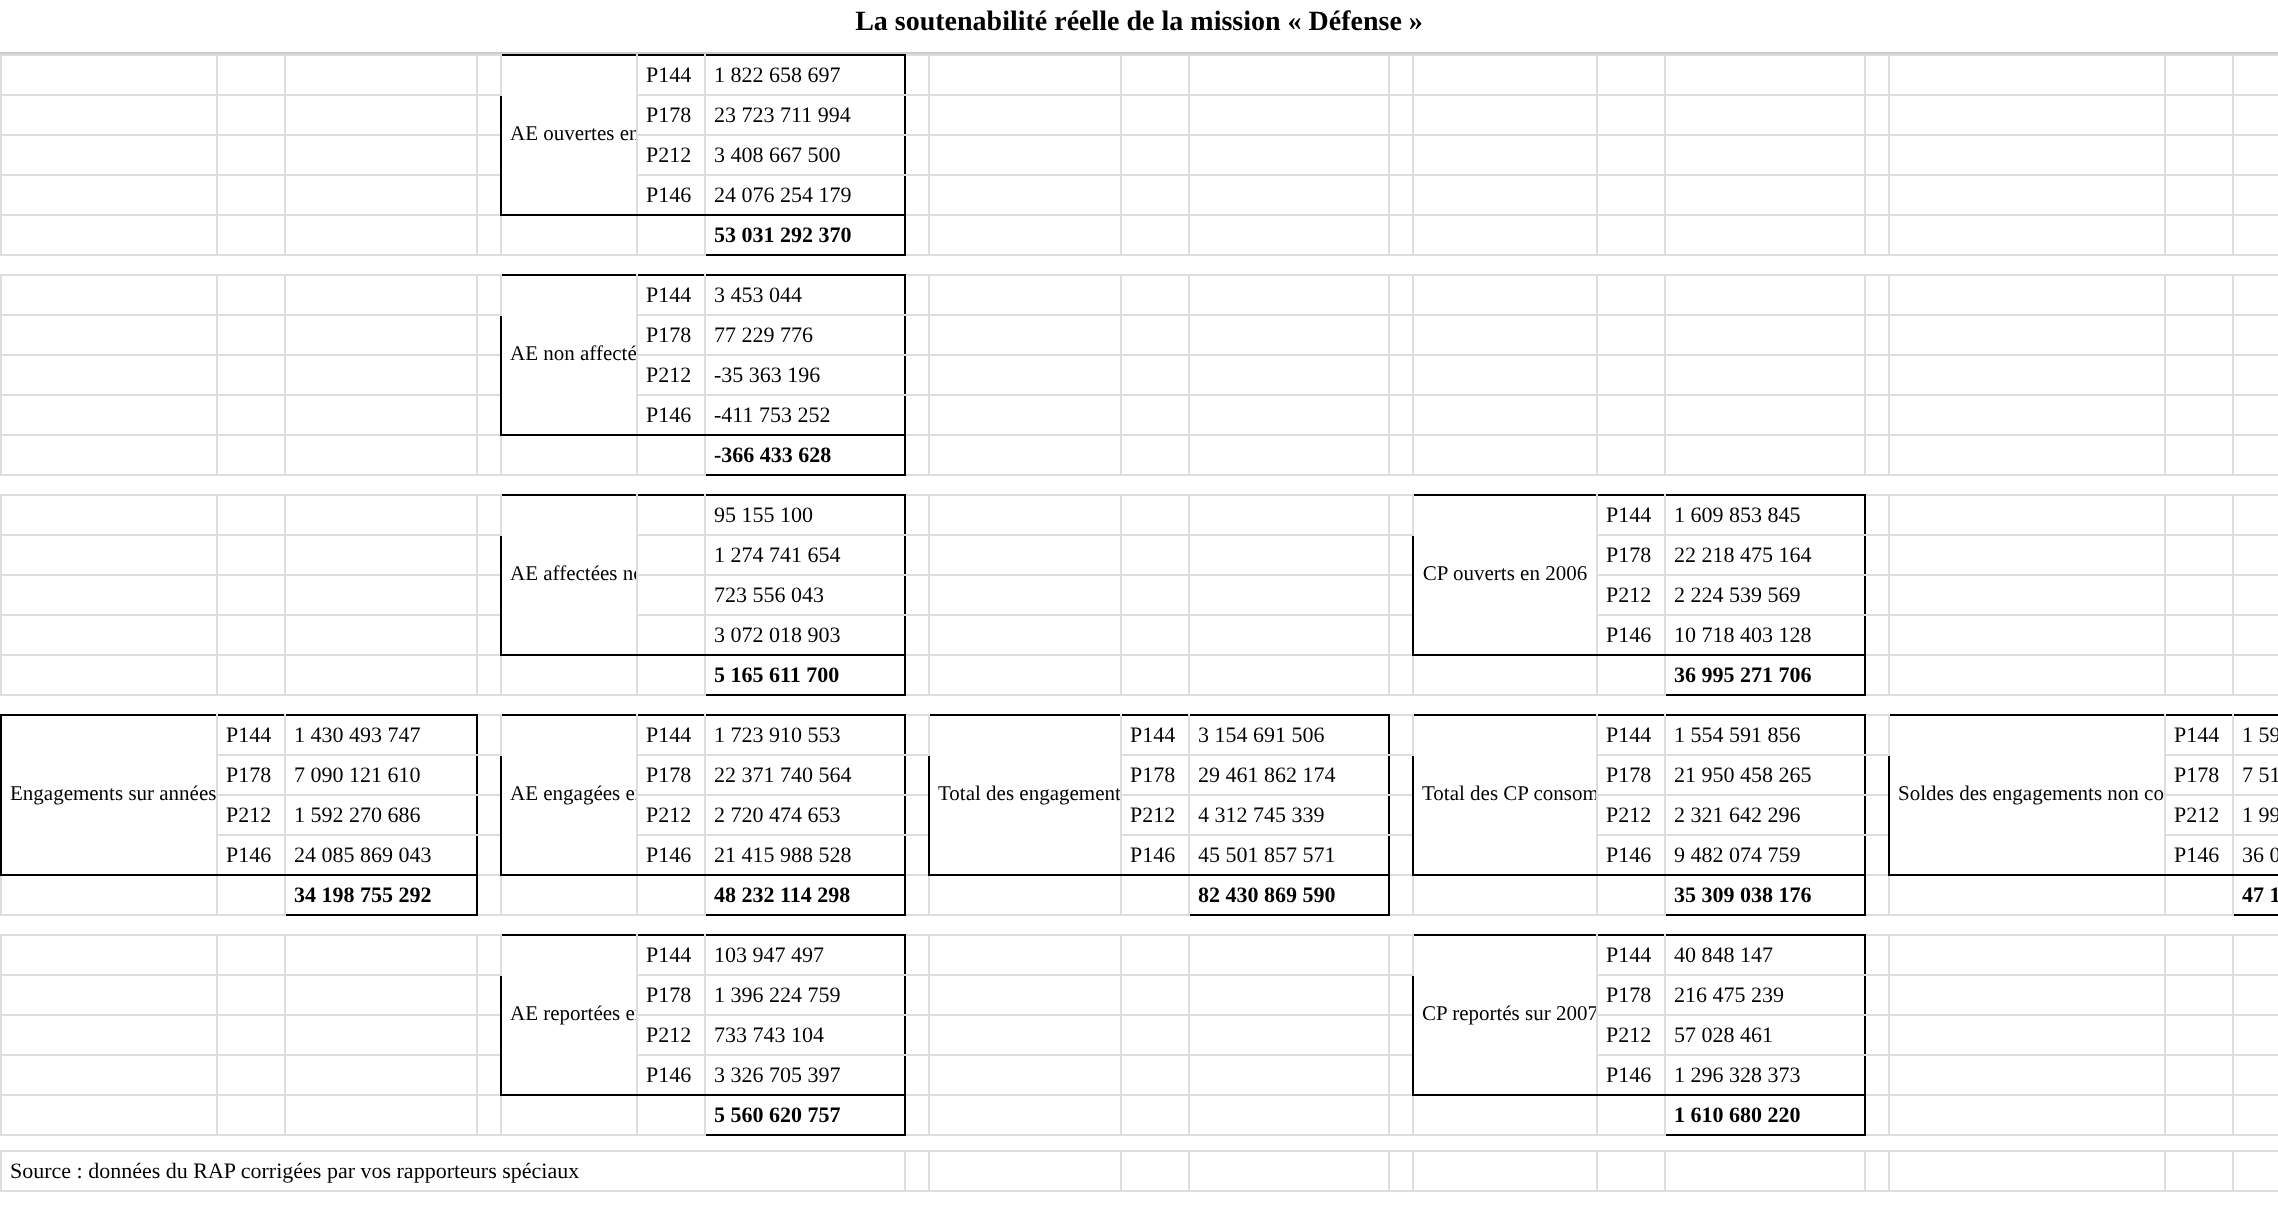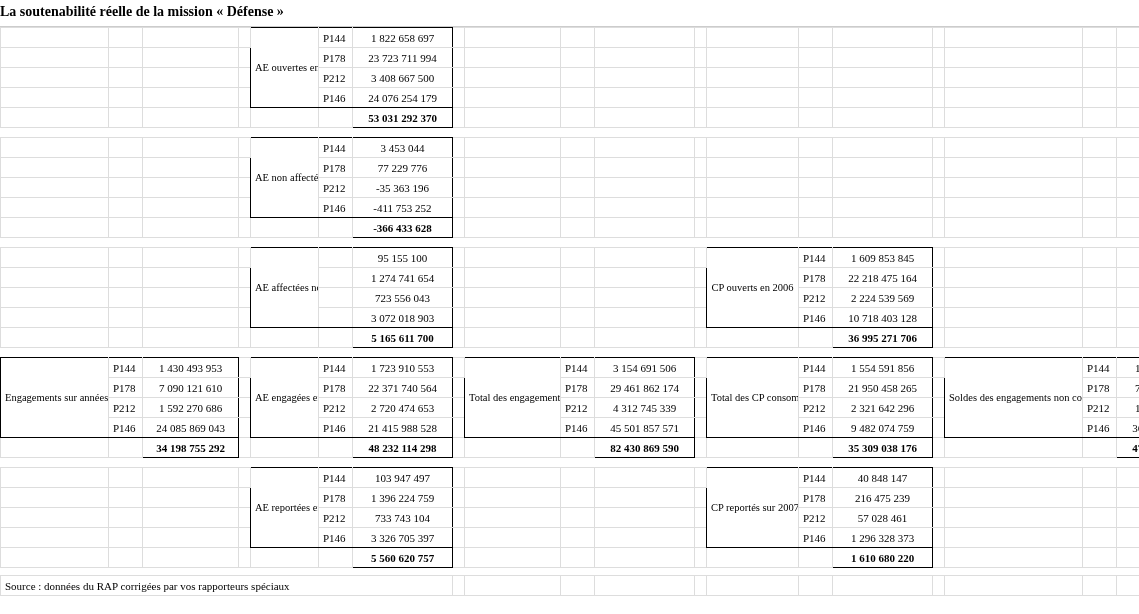--- a/index.html
+++ b/index.html
@@ -5,40 +5,40 @@
   * { box-sizing: border-box; }
   body {
     margin: 0;
     padding: 0;
     font-family: "Times New Roman", serif;
     font-size: 11px;
     background: #fff;
     width: 1139px;
   }
   .title {
-    text-align: left;
+    text-align: center;
     font-weight: bold;
     font-size: 14px;
     padding: 4px 0 6px 0;
     border-bottom: 1px solid #ccc;
   }
   table.grid {
     border-collapse: collapse;
     width: 1139px;
     table-layout: fixed;
   }
   table.grid td {
     border: 1px solid #ddd;
     height: 20px;
     padding: 0 4px;
     vertical-align: middle;
     white-space: nowrap;
     overflow: hidden;
   }
-  td.num { text-align: center; }
+  td.num { text-align: left; }
   td.cl { text-align: left; }
   td.b { font-weight: bold; font-family: Liberation Serif, serif; }
   td.bt { border-top: 1.5px solid #000 !important; margin-left: 27px; }
   td.bb { border-bottom: 1.5px solid #000 !important; }
   td.bl { border-left: 1.5px solid #000 !important; }
   td.br { border-right: 1.5px solid #000 !important; }
   td.lbl { text-align: center; font-size: 10.5px; line-height: 1.1; white-space: normal; padding: 2px 3px; }
   td.src { text-align: left; white-space: normal; }
   
   col.cA { width: 108px; }
@@ -401,21 +401,21 @@
         <td></td>
         <td></td>
 </tr>
 <tr>
         <td colspan="19" style="height:10px;border:none;"></td>
       </tr>
 
 <tr>
   <td rowspan="4" class="lbl bt bl bb">Engagements sur années antérieures non couverts par des paiements au 31/12/05 (1)</td>
   <td class="cl bt">P144</td>
-  <td class="num bt br">1 430 493 953</td>
+  <td class="num bt br">1 430 493 747</td>
   <td></td>
   <td rowspan="4" class="lbl bt bl bb">AE engagées en 2006 (1)</td>
   <td class="cl bt">P144</td>
   <td class="num bt br">1 723 910 553</td>
   <td></td>
   <td rowspan="4" class="lbl bt bl bb">Total des engagements réalisés au 31/12/2006 (3) = (1)+(2)</td>
   <td class="cl bt">P144</td>
   <td class="num bt br">3 154 691 506</td>
   <td></td>
   <td rowspan="4" class="lbl bt bl bb">Total des CP consommés en 2006 (4)</td>

